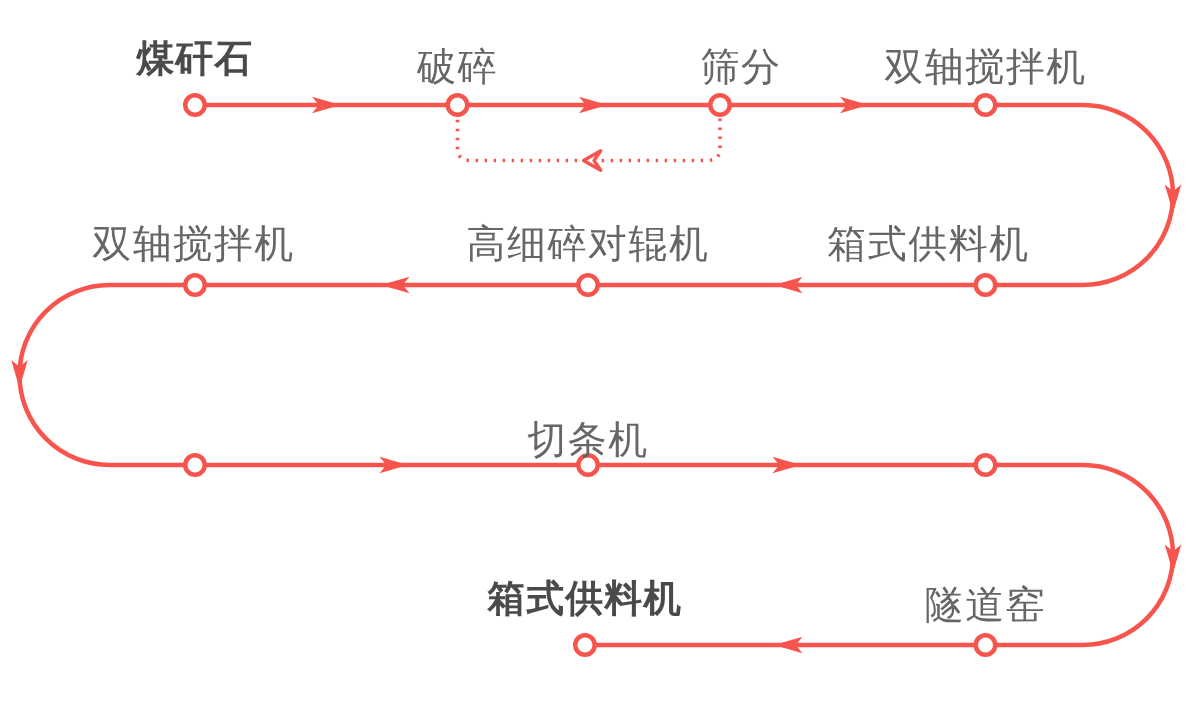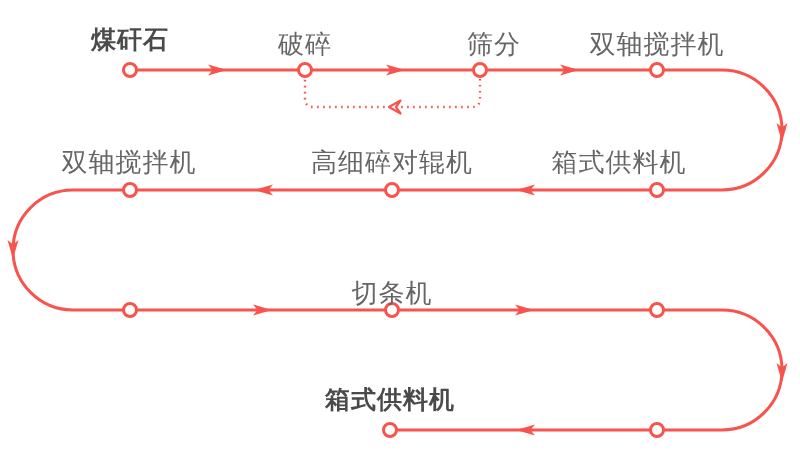--- a/index.html
+++ b/index.html
@@ -85,15 +85,16 @@
   </svg>
 
   <div class="node-label strong" style="left:130px; top:25px;">煤矸石</div>
   <div class="node-label" style="left:305px; top:31px;">破碎</div>
   <div class="node-label" style="left:494px; top:31px;">筛分</div>
   <div class="node-label" style="left:657px; top:31px;">双轴搅拌机</div>
   <div class="node-label" style="left:619px; top:149px;">箱式供料机</div>
   <div class="node-label" style="left:392px; top:149px;text-align:center;">高细碎对辊机</div>
   <div class="node-label" style="left:129px; top:149px;">双轴搅拌机</div>
   <div class="node-label" style="left:392px; top:269px;margin-top:11px;">切条机</div>
+  <div class="node-label" style="left:657px; top:390px;">隧道窑</div>
   <div class="node-label strong" style="left:390px; top:385px;">箱式供料机</div>
 
 </div>
 
 </body></html>

